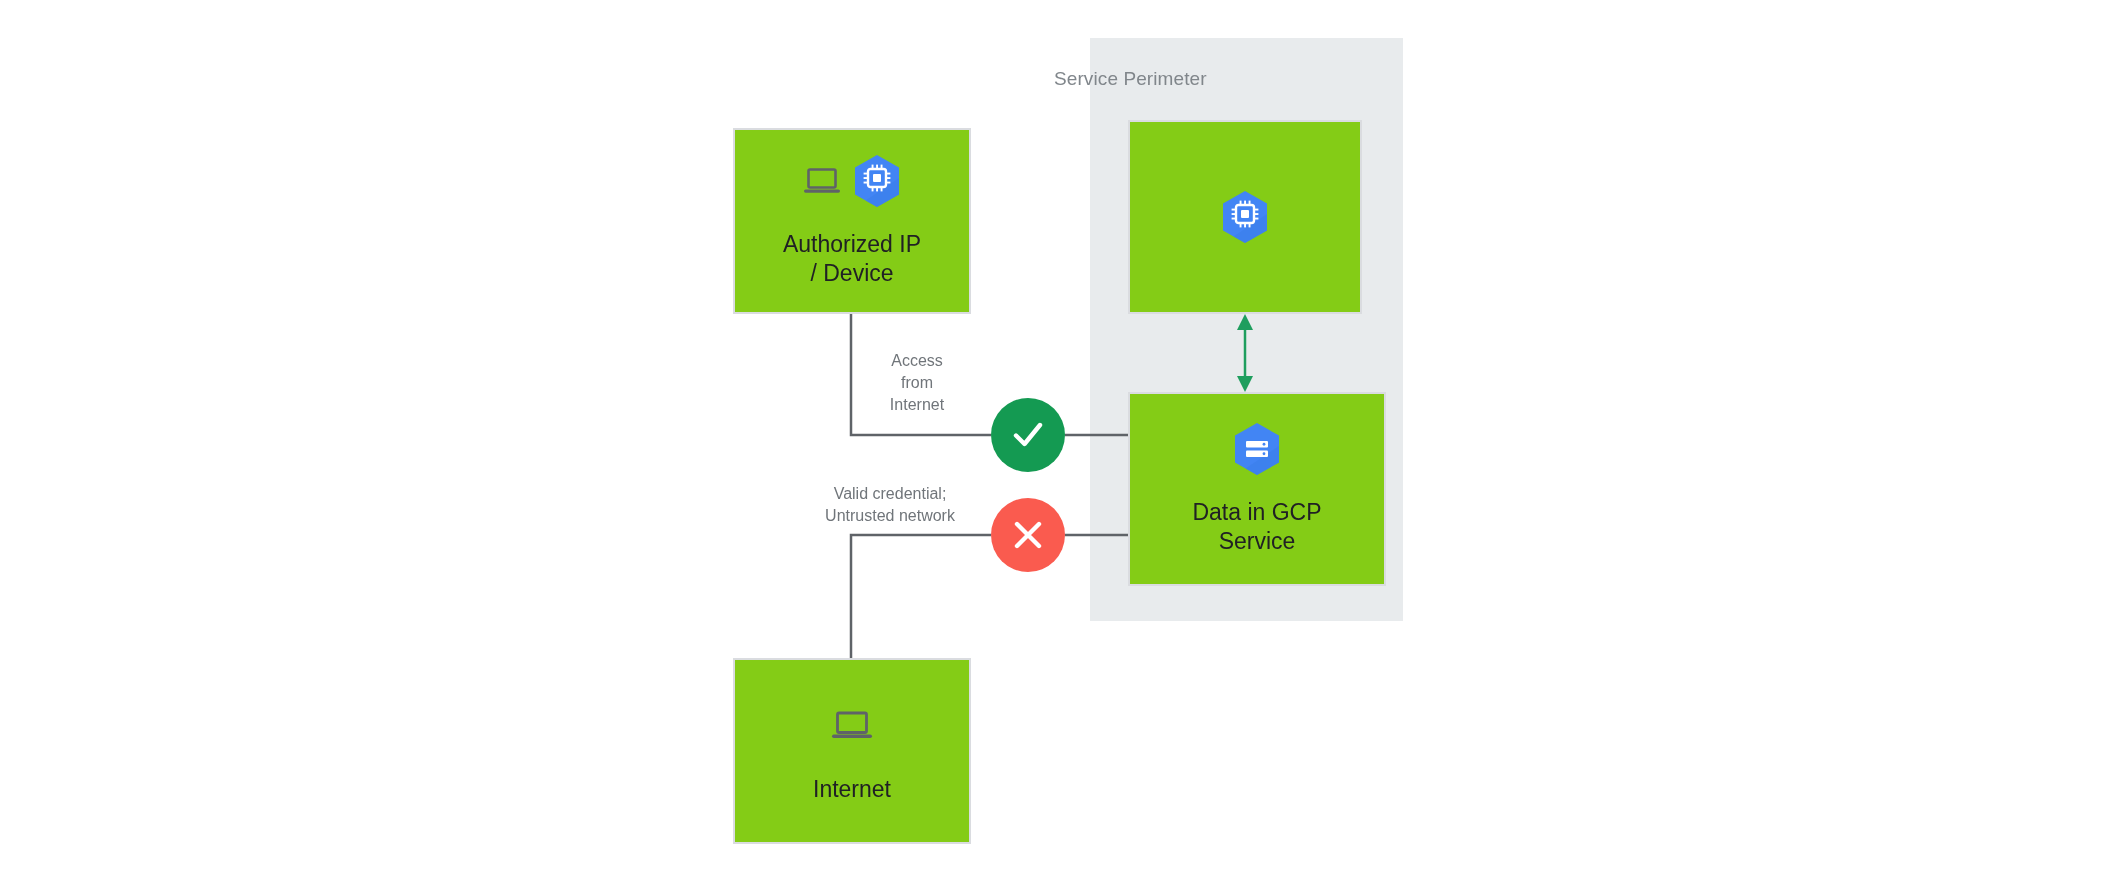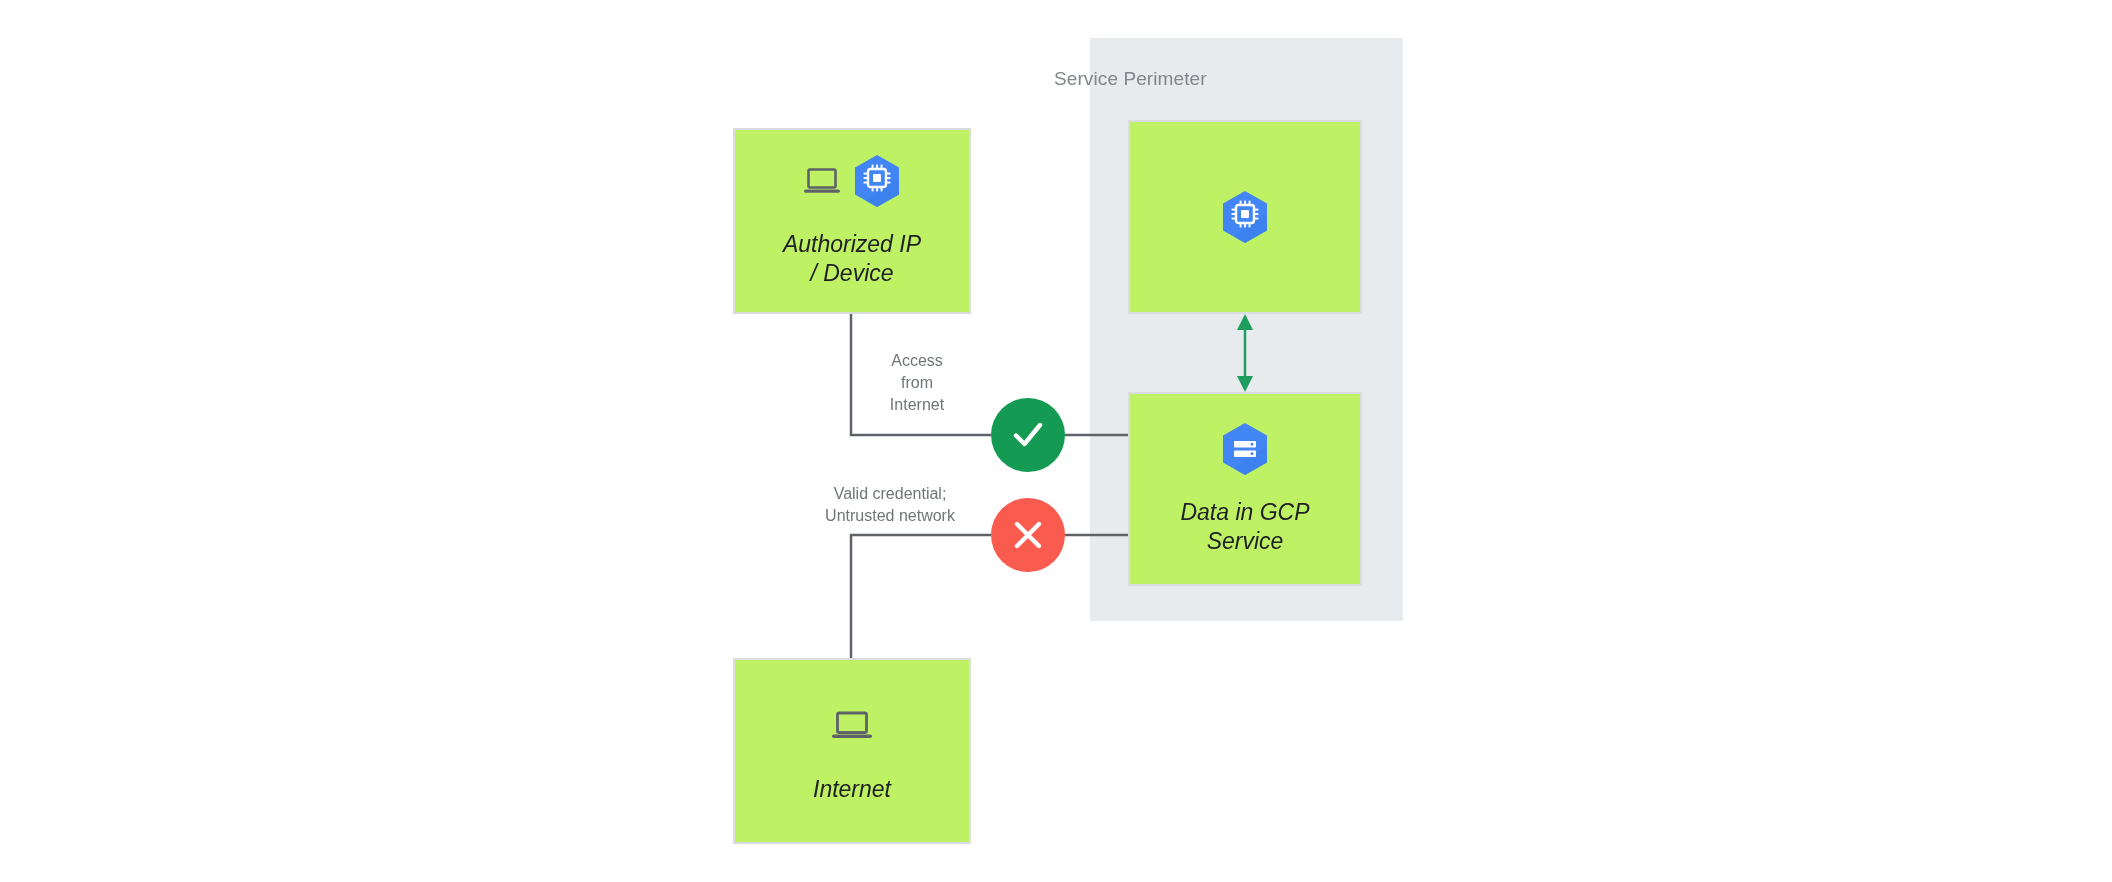--- a/index.html
+++ b/index.html
@@ -37,48 +37,47 @@
     font-size: 19px;
     color: #80868b;
     letter-spacing: 0.1px;
     white-space: nowrap;
   }
 
   
   .node {
     position: absolute;
     box-sizing: border-box;
-    background: #bef264;
+    background: #84cc16;
     border: 2px solid #dadce0;
     display: flex;
     flex-direction: column;
     align-items: center;
     justify-content: center;
-    font-style: italic;
   }
   .node-label {
     font-size: 23px;
     line-height: 29px;
     color: #202124;
     text-align: center;
     white-space: pre-line;
     margin-top: 22px;
   }
   .node-icons {
     display: flex;
     flex-direction: row;
     align-items: center;
     justify-content: center;
     gap: 12px;
     height: 54px;
   }
 
   #node-authorized-device { left: 733px; top: 128px;  width: 238px; height: 186px; }
   #node-authorized-nw     { left: 1128px; top: 120px; width: 234px; height: 194px; }
-  #node-data-gcp          { left: 1128px; top: 392px; width: 234px; height: 194px; }
+  #node-data-gcp          { left: 1128px; top: 392px; width: 258px; height: 194px; }
   #node-internet          { left: 733px; top: 658px;  width: 238px; height: 186px; }
 
   
   .icon-laptop { display: block; }
   .icon-hex { display: block; }
 
   
   #wires {
     position: absolute;
     left: 0;

